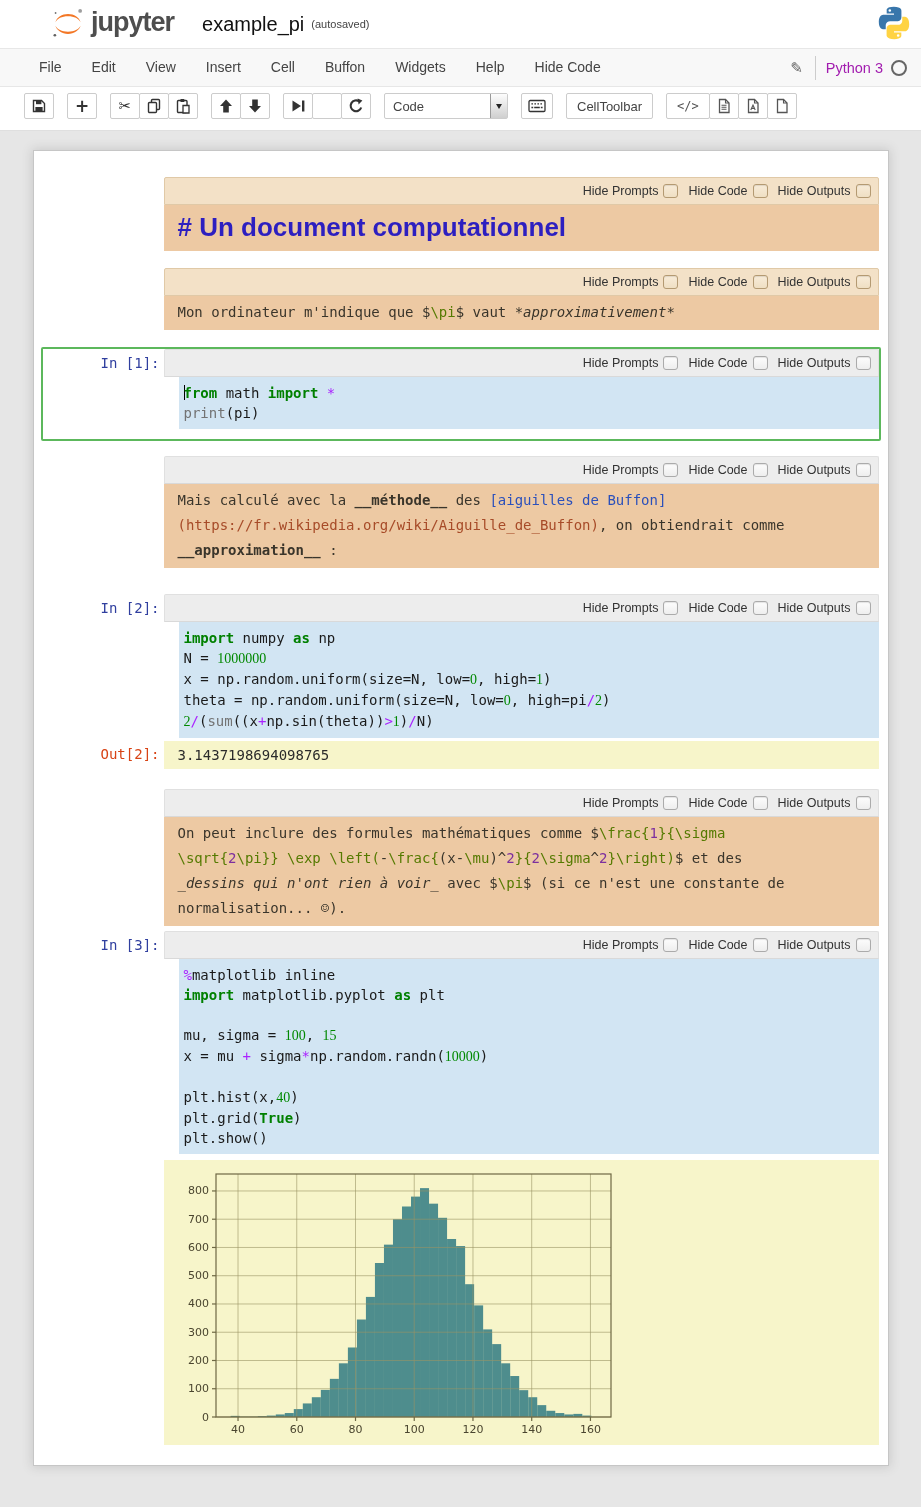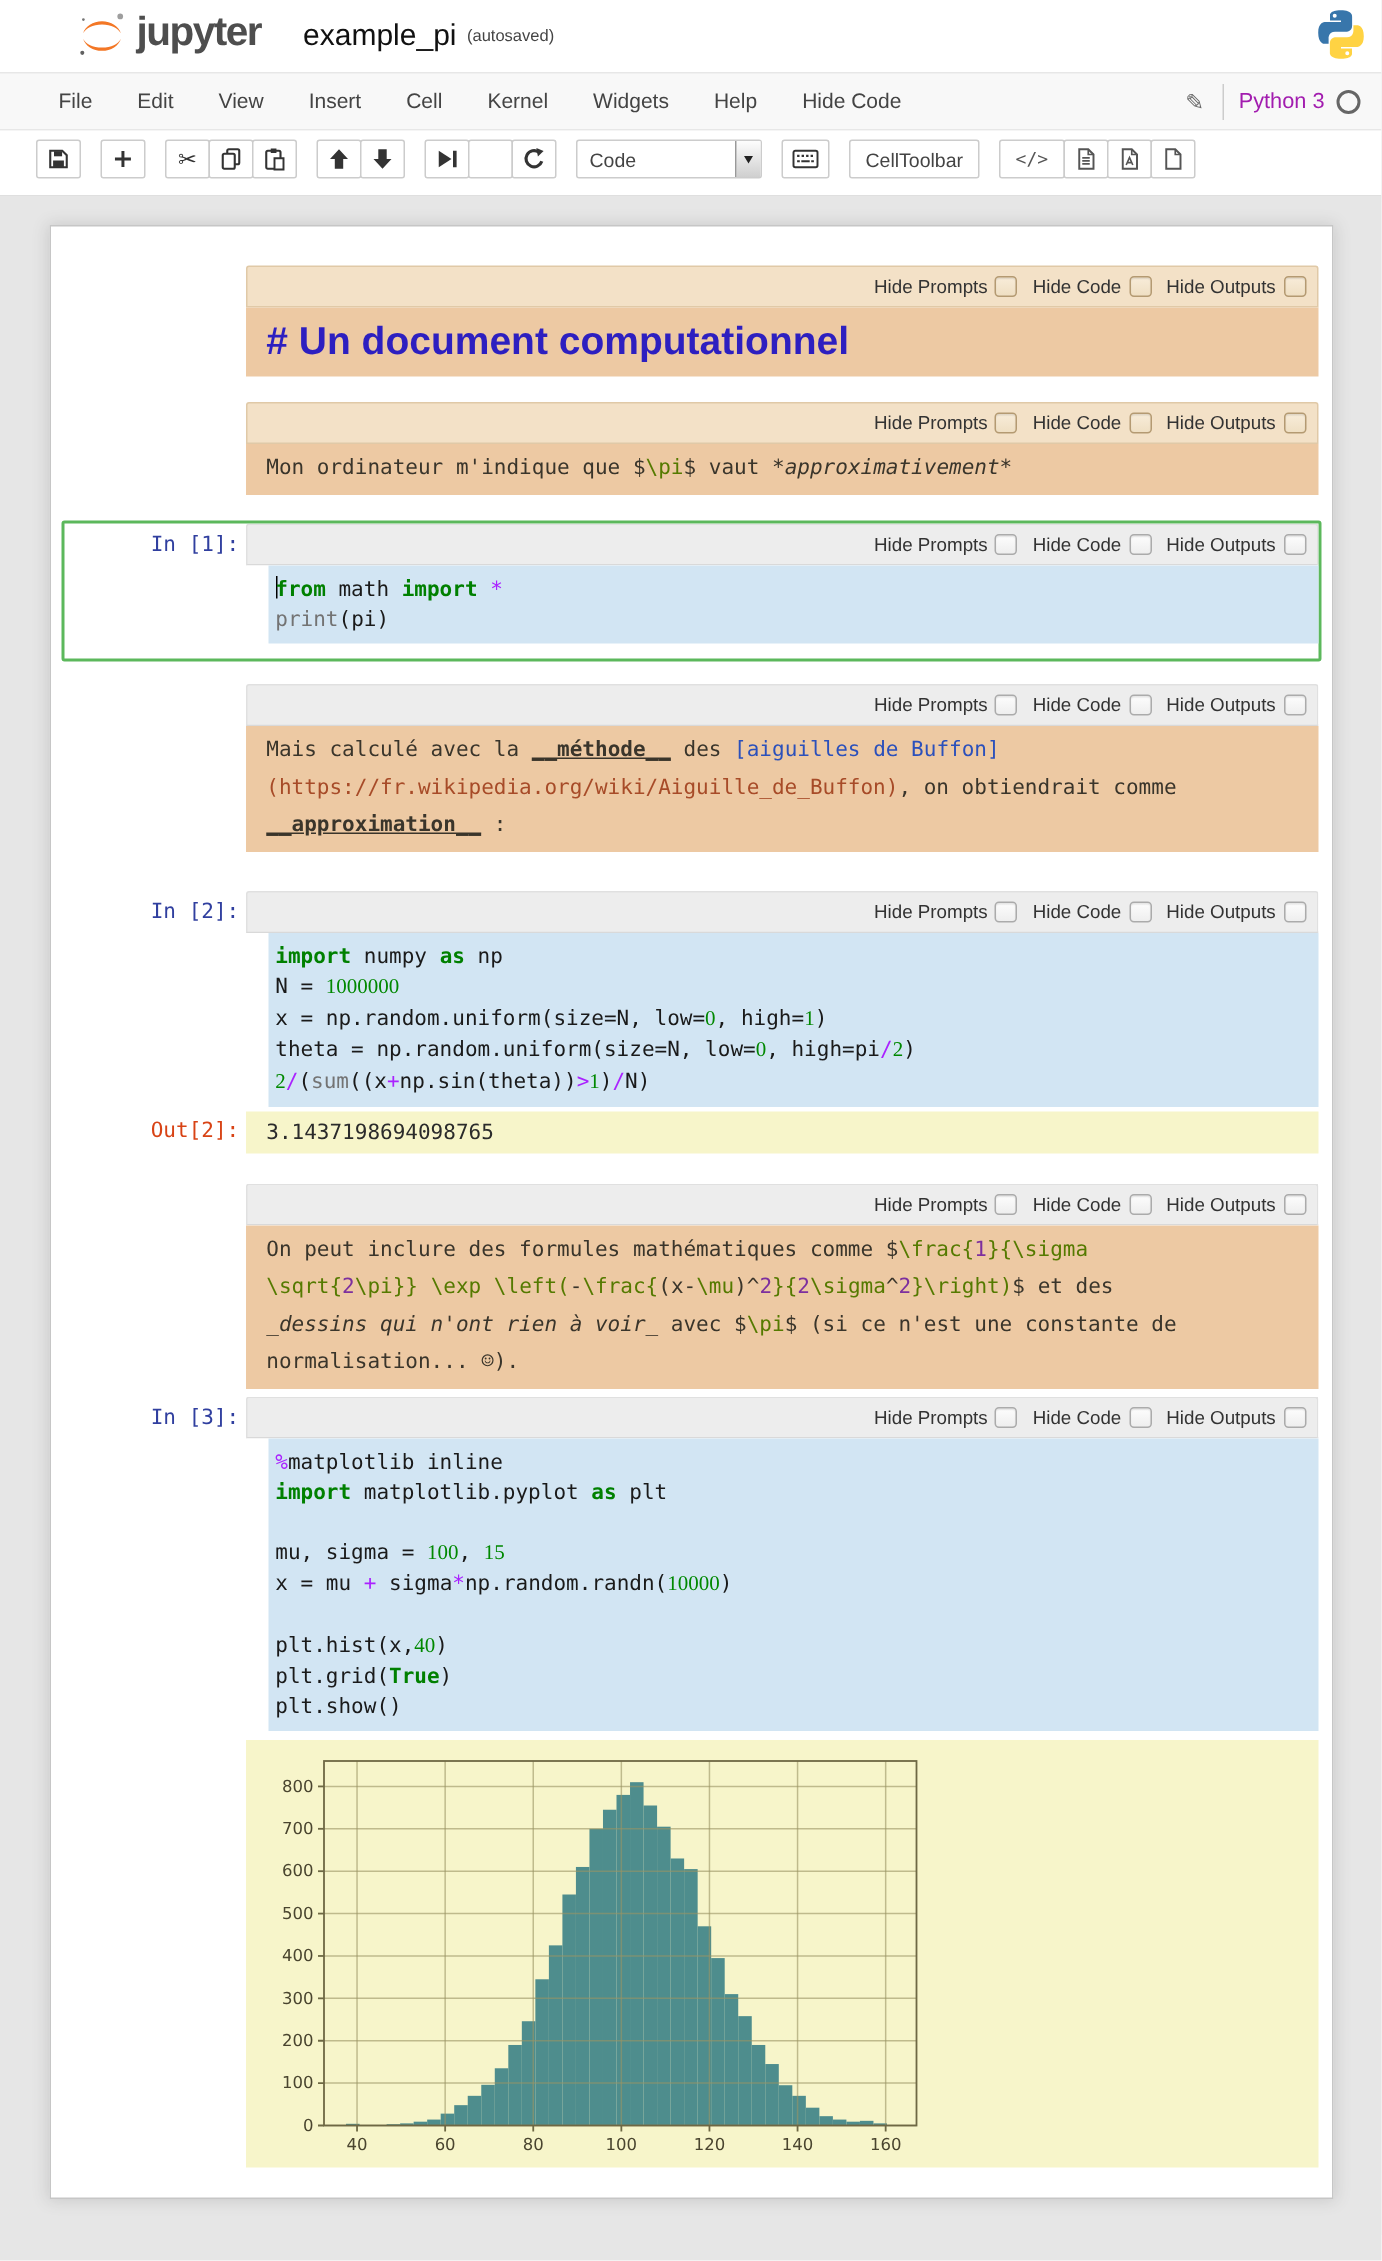--- a/index.html
+++ b/index.html
@@ -1,20 +1,20 @@
 <!DOCTYPE html>
 <html><head>
 <meta charset="utf-8">
 <style>
   html,body{margin:0;padding:0;}
   body{width:921px;background:#e6e6e6;font-family:"Liberation Sans",sans-serif;-webkit-font-smoothing:antialiased;}
 
   
   #header{height:48px;background:#fff;display:flex;align-items:center;position:relative;}
-  #logo{display:flex;margin-left:50px;cursor:pointer;}
+  #logo{display:flex;align-items:center;margin-left:50px;cursor:pointer;}
   #logo-word{font:600 27px "Liberation Sans",sans-serif;color:#4e4e4e;letter-spacing:-1px;margin-left:5px;padding-bottom:4px;}
   #nb-title{font:20px "Liberation Sans",sans-serif;color:#111;margin-left:28px;}
   #autosaved{font:11px "Liberation Sans",sans-serif;color:#444;margin-left:7px;text-align:center;}
   #python-logo{position:absolute;right:8px;top:4px;}
 
   
   #menubar{background:#f8f8f8;border-top:1px solid #e7e7e7;border-bottom:1px solid #e7e7e7;height:37px;display:flex;align-items:stretch;padding-left:24px;}
   .menu-item{font:14px "Liberation Sans",sans-serif;color:#444;padding:10px 15px 0 15px;cursor:pointer;}
   #menubar-right{margin-left:auto;display:flex;align-items:center;padding-right:14px;}
   #edit-mode-icon{font-size:15px;color:#666;margin-right:12px;}
@@ -62,21 +62,21 @@
 
   
   .sg-kw{color:#008000;font-weight:bold;}
   .sg-bi{color:#737373;}
   .sg-num{color:#008800;font-family:Liberation Serif, serif;}
   .sg-op{color:#aa22ff;}
   .sg-meta{color:#aa22ff;}
   .sg-caret{display:inline-block;width:0;border-left:1.4px solid #000;height:15px;vertical-align:-2px;margin-right:-1px;}
   .sg-hdr{font:700 26px/37px "Liberation Sans",sans-serif;color:#2d1fc0;}
   .sg-em{font-style:italic;}
-  .sg-strong{font-weight:bold;text-decoration:underline;}
+  .sg-strong{font-weight:bold;}
   .sg-link{color:#2b50bb;}
   .sg-url{color:#a74b28;}
   .sg-latex{color:#557a00;}
   .sg-latexnum{color:#7d2f9e;}
 </style>
 </head>
 <body>
 
 <div id="header">
   <div id="logo">
@@ -99,21 +99,21 @@
   </span>
 </div>
 
 <div id="menubar">
 
   <div class="menu-item">File</div>
     <div class="menu-item">Edit</div>
     <div class="menu-item">View</div>
     <div class="menu-item">Insert</div>
     <div class="menu-item">Cell</div>
-    <div class="menu-item">Kernel</div>
+    <div class="menu-item">Buffon</div>
     <div class="menu-item">Widgets</div>
     <div class="menu-item">Help</div>
     <div class="menu-item">Hide Code</div>
     <div id="menubar-right">
     <span id="edit-mode-icon" class="glyph">✎</span>
     <span class="vdivider"></span>
     <span id="kernel-name">Python 3</span>
     <span id="kernel-status"></span>
   </div>
 </div>

